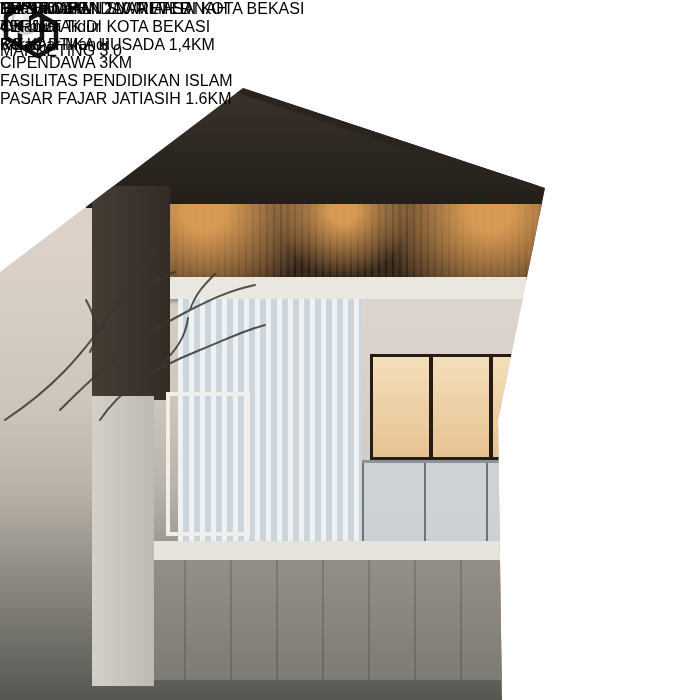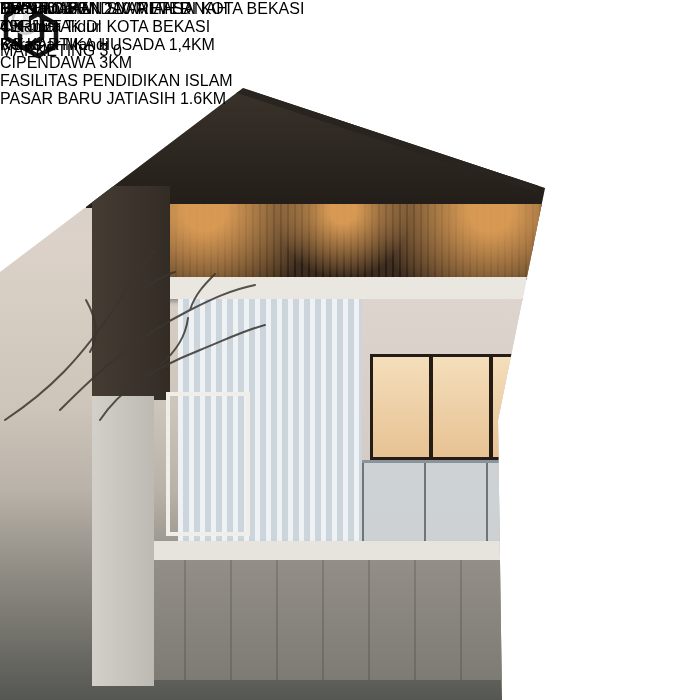--- a/index.html
+++ b/index.html
@@ -187,21 +187,21 @@
     </svg>
     <div class="badge-label">MARKETING 3.0</div>
   </div>
 
   <div class="abs features">
     <div>MASJID JAMI 210 METER</div>
     <div>TERLETAK DI KOTA BEKASI</div>
     <div>RS KARTIKA HUSADA 1,4KM</div>
     <div>CIPENDAWA 3KM</div>
     <div>FASILITAS PENDIDIKAN ISLAM</div>
-    <div>PASAR BARU JATIASIH 1.6KM</div>
+    <div>PASAR FAJAR JATIASIH 1.6KM</div>
   </div>
 
   <div class="abs specs-left">
     <div>TYPE 60/60</div>
     <div>4 Kamar Tidur</div>
     <div>6 Kamar Mandi</div>
   </div>
   <div class="abs specs-right">
     <div>Dua Lantai</div>
   </div>

